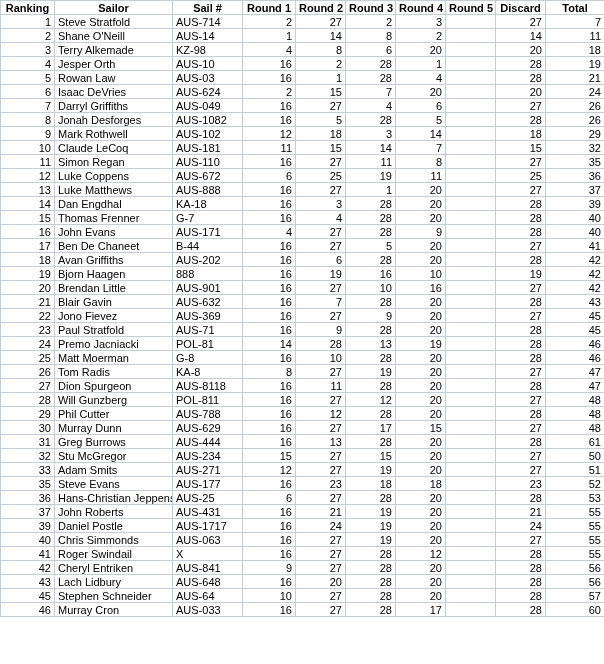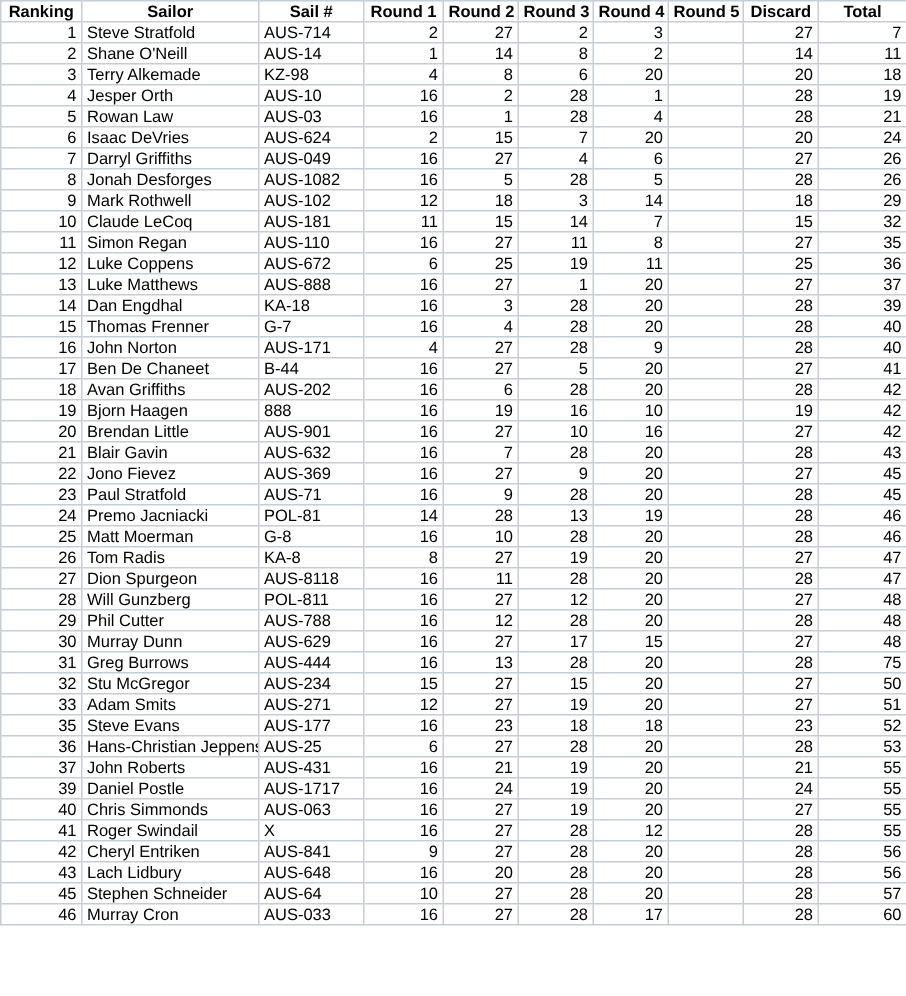--- a/index.html
+++ b/index.html
@@ -240,21 +240,21 @@
         <td class="align-right">16</td>
         <td class="align-right">4</td>
         <td class="align-right">28</td>
         <td class="align-right">20</td>
         <td class="align-right"></td>
         <td class="align-right">28</td>
         <td class="align-right">40</td>
       </tr>
       <tr>
         <td class="align-right">16</td>
-        <td class="align-left">John Norton</td>
+        <td class="align-left">John Evans</td>
         <td class="align-left">AUS-171</td>
         <td class="align-right">4</td>
         <td class="align-right">27</td>
         <td class="align-right">28</td>
         <td class="align-right">9</td>
         <td class="align-right"></td>
         <td class="align-right">28</td>
         <td class="align-right">40</td>
       </tr>
       <tr>
@@ -428,21 +428,21 @@
       <tr>
         <td class="align-right">31</td>
         <td class="align-left">Greg Burrows</td>
         <td class="align-left">AUS-444</td>
         <td class="align-right">16</td>
         <td class="align-right">13</td>
         <td class="align-right">28</td>
         <td class="align-right">20</td>
         <td class="align-right"></td>
         <td class="align-right">28</td>
-        <td class="align-right">75</td>
+        <td class="align-right">61</td>
       </tr>
       <tr>
         <td class="align-right">32</td>
         <td class="align-left">Stu McGregor</td>
         <td class="align-left">AUS-234</td>
         <td class="align-right">15</td>
         <td class="align-right">27</td>
         <td class="align-right">15</td>
         <td class="align-right">20</td>
         <td class="align-right"></td>

